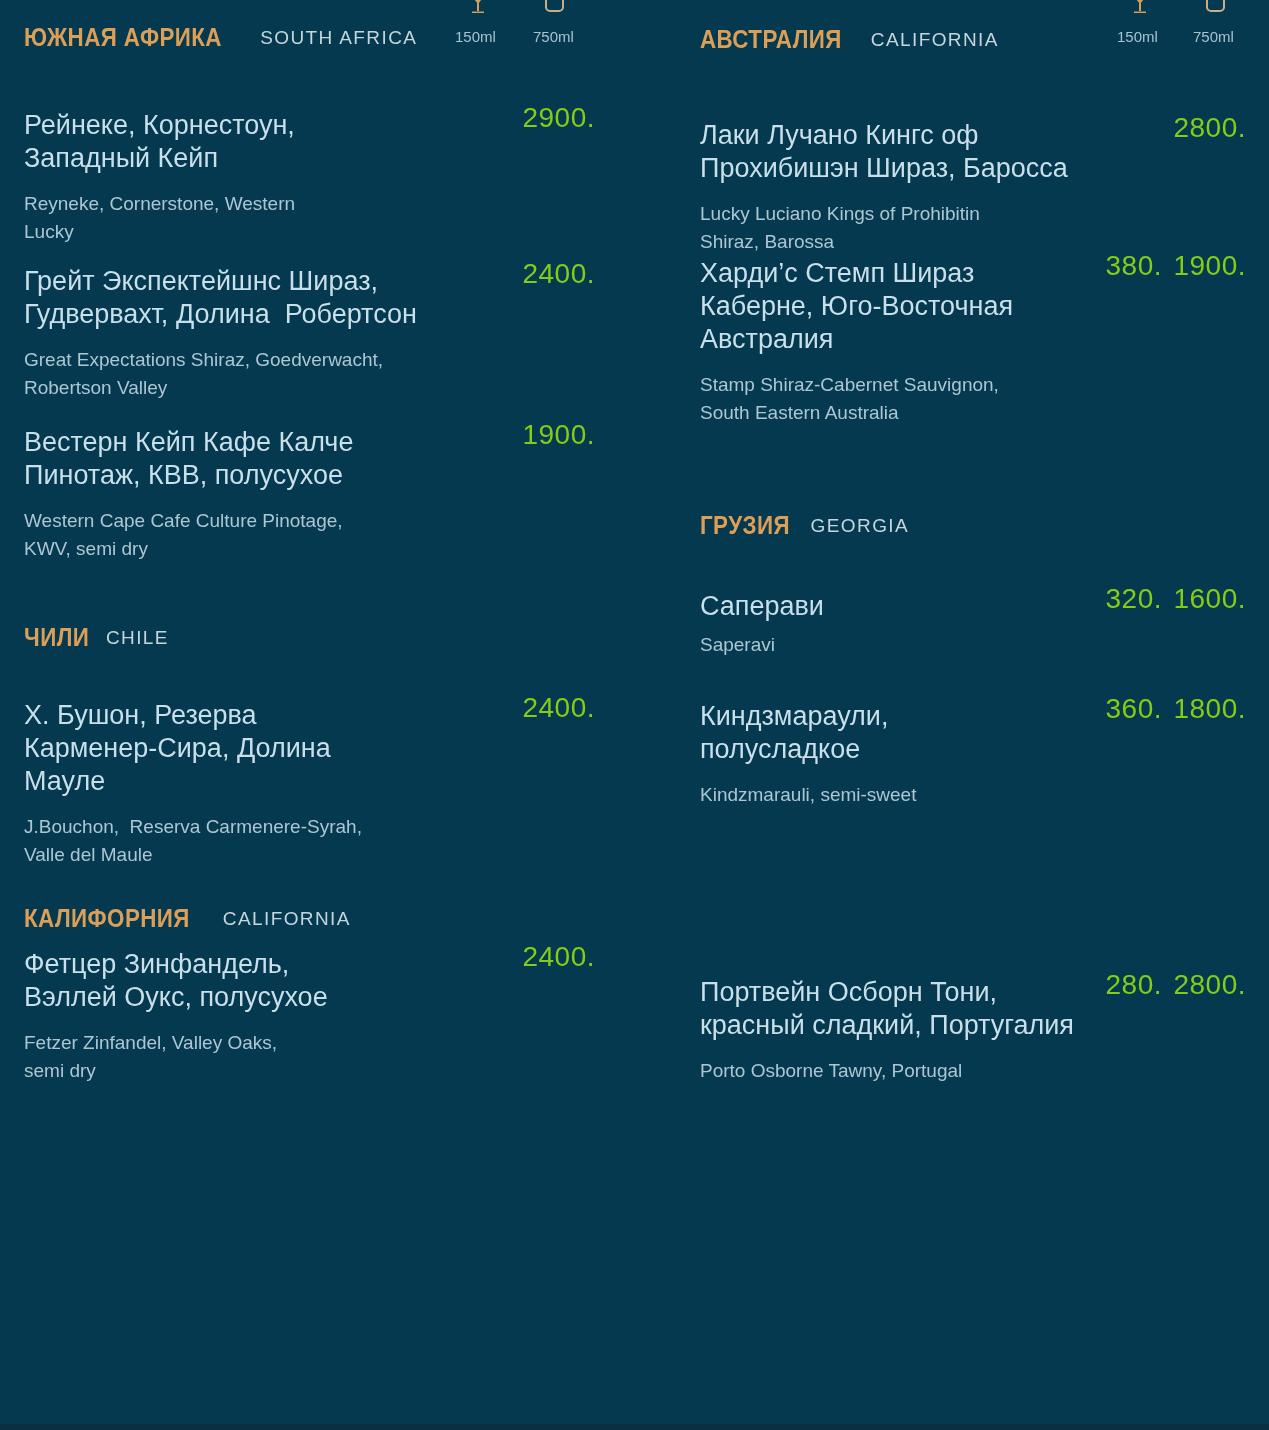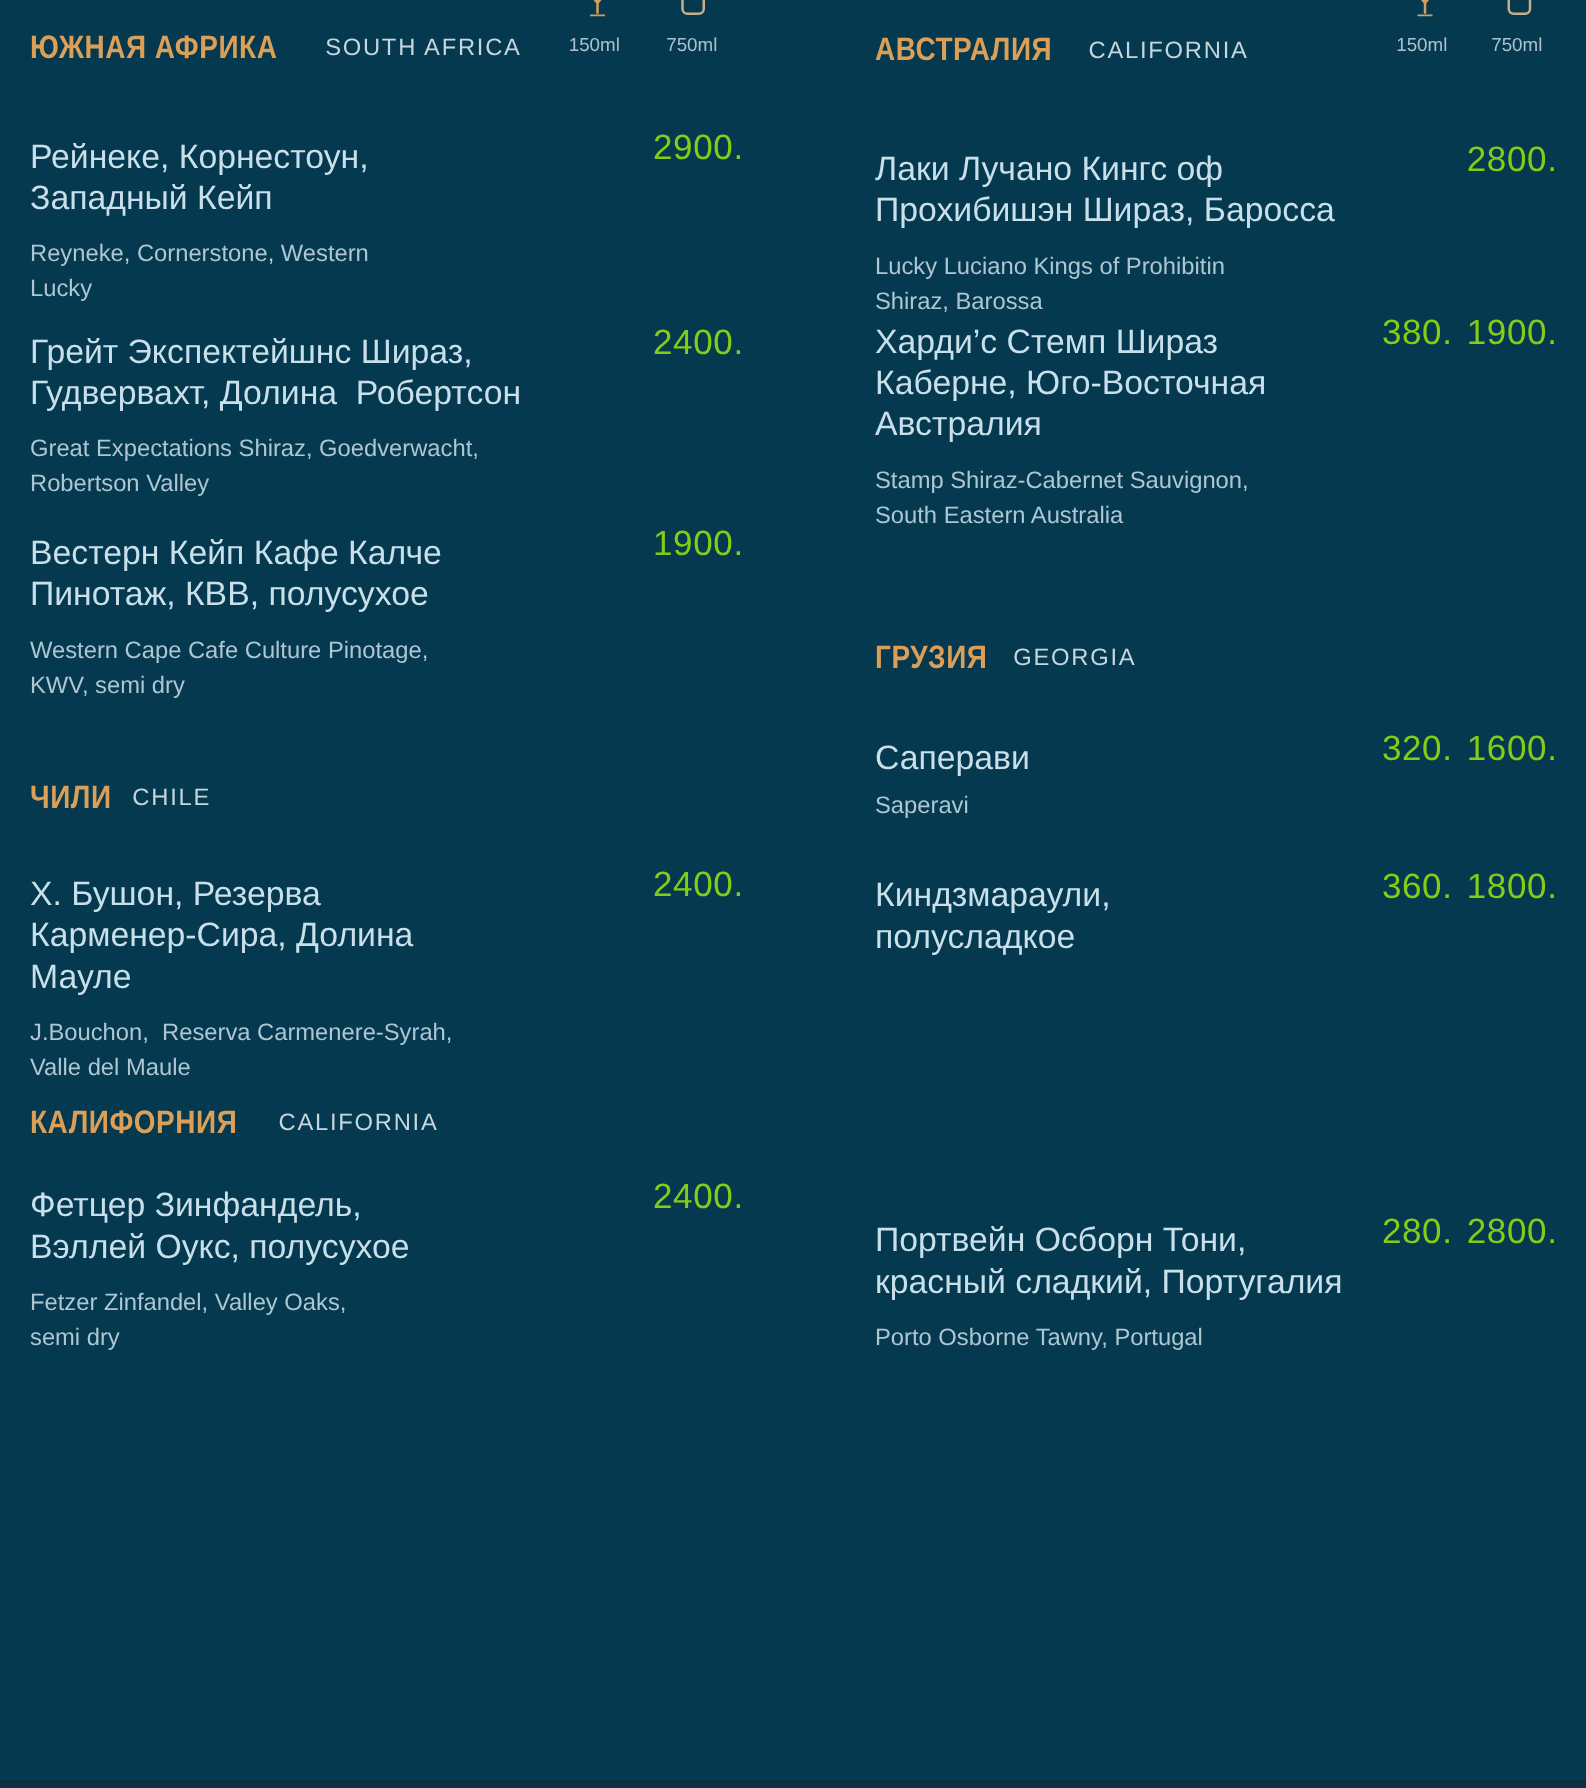--- a/index.html
+++ b/index.html
@@ -148,21 +148,21 @@
       <div class="row">
         <div class="name">Х. Бушон, Резерва
 Карменер-Сира, Долина Мауле</div>
         <div class="p p150"></div>
         <div class="p p750">2400.</div>
       </div>
       <div class="eng">J.Bouchon,  Reserva Carmenere-Syrah,
 Valle del Maule</div>
     </div>
 
-    <div class="sec" style="top:882px;">
+    <div class="sec" style="top:903px;">
       <span class="sec-ru">КАЛИФОРНИЯ</span><span class="sec-en">CALIFORNIA</span>
     </div>
 
     <div class="item" style="top:948px;">
       <div class="row">
         <div class="name">Фетцер Зинфандель,
 Вэллей Оукс, полусухое</div>
         <div class="p p150"></div>
         <div class="p p750">2400.</div>
       </div>
@@ -214,20 +214,21 @@
       <div class="eng">Saperavi</div>
     </div>
 
     <div class="item" style="top:700px;">
       <div class="row">
         <div class="name">Киндзмараули,
 полусладкое</div>
         <div class="p p150">360.</div>
         <div class="p p750">1800.</div>
       </div>
+      <div class="eng">Kindzmarauli, semi-sweet</div>
     </div>
 
 
     <div class="item" style="top:976px;">
       <div class="row">
         <div class="name">Портвейн Осборн Тони,
 красный сладкий, Португалия</div>
         <div class="p p150">280.</div>
         <div class="p p750">2800.</div>
       </div>

